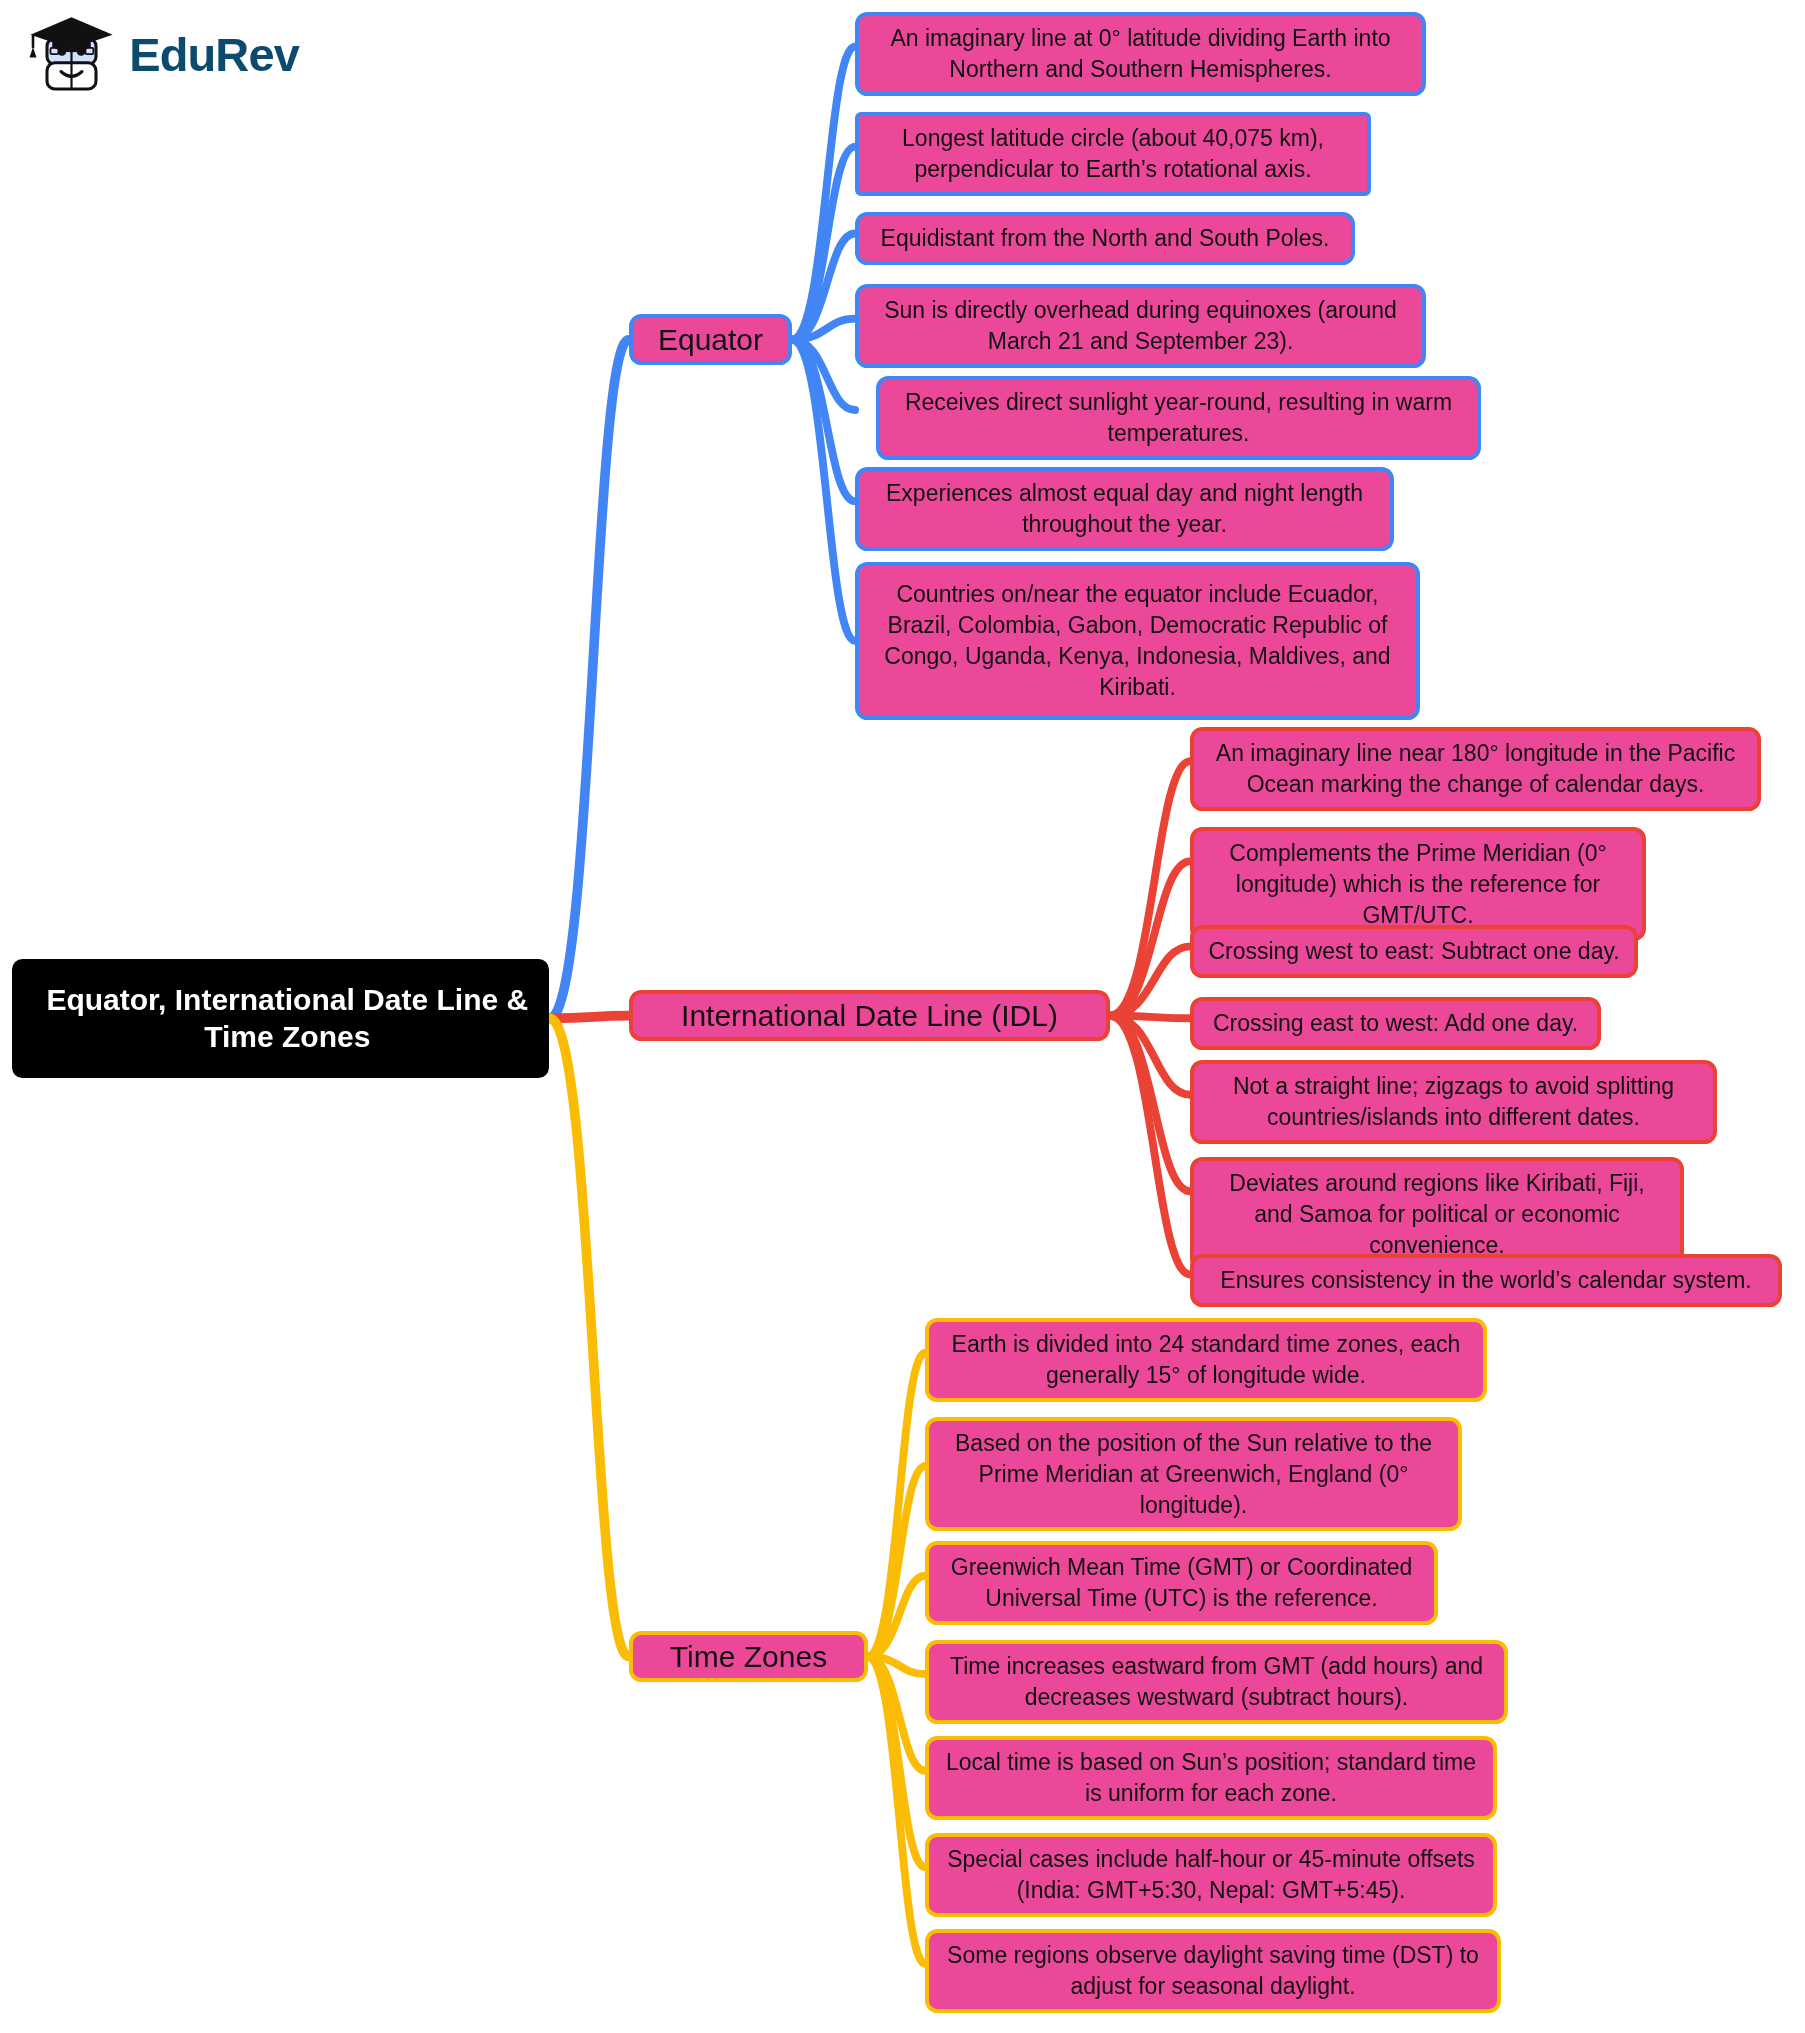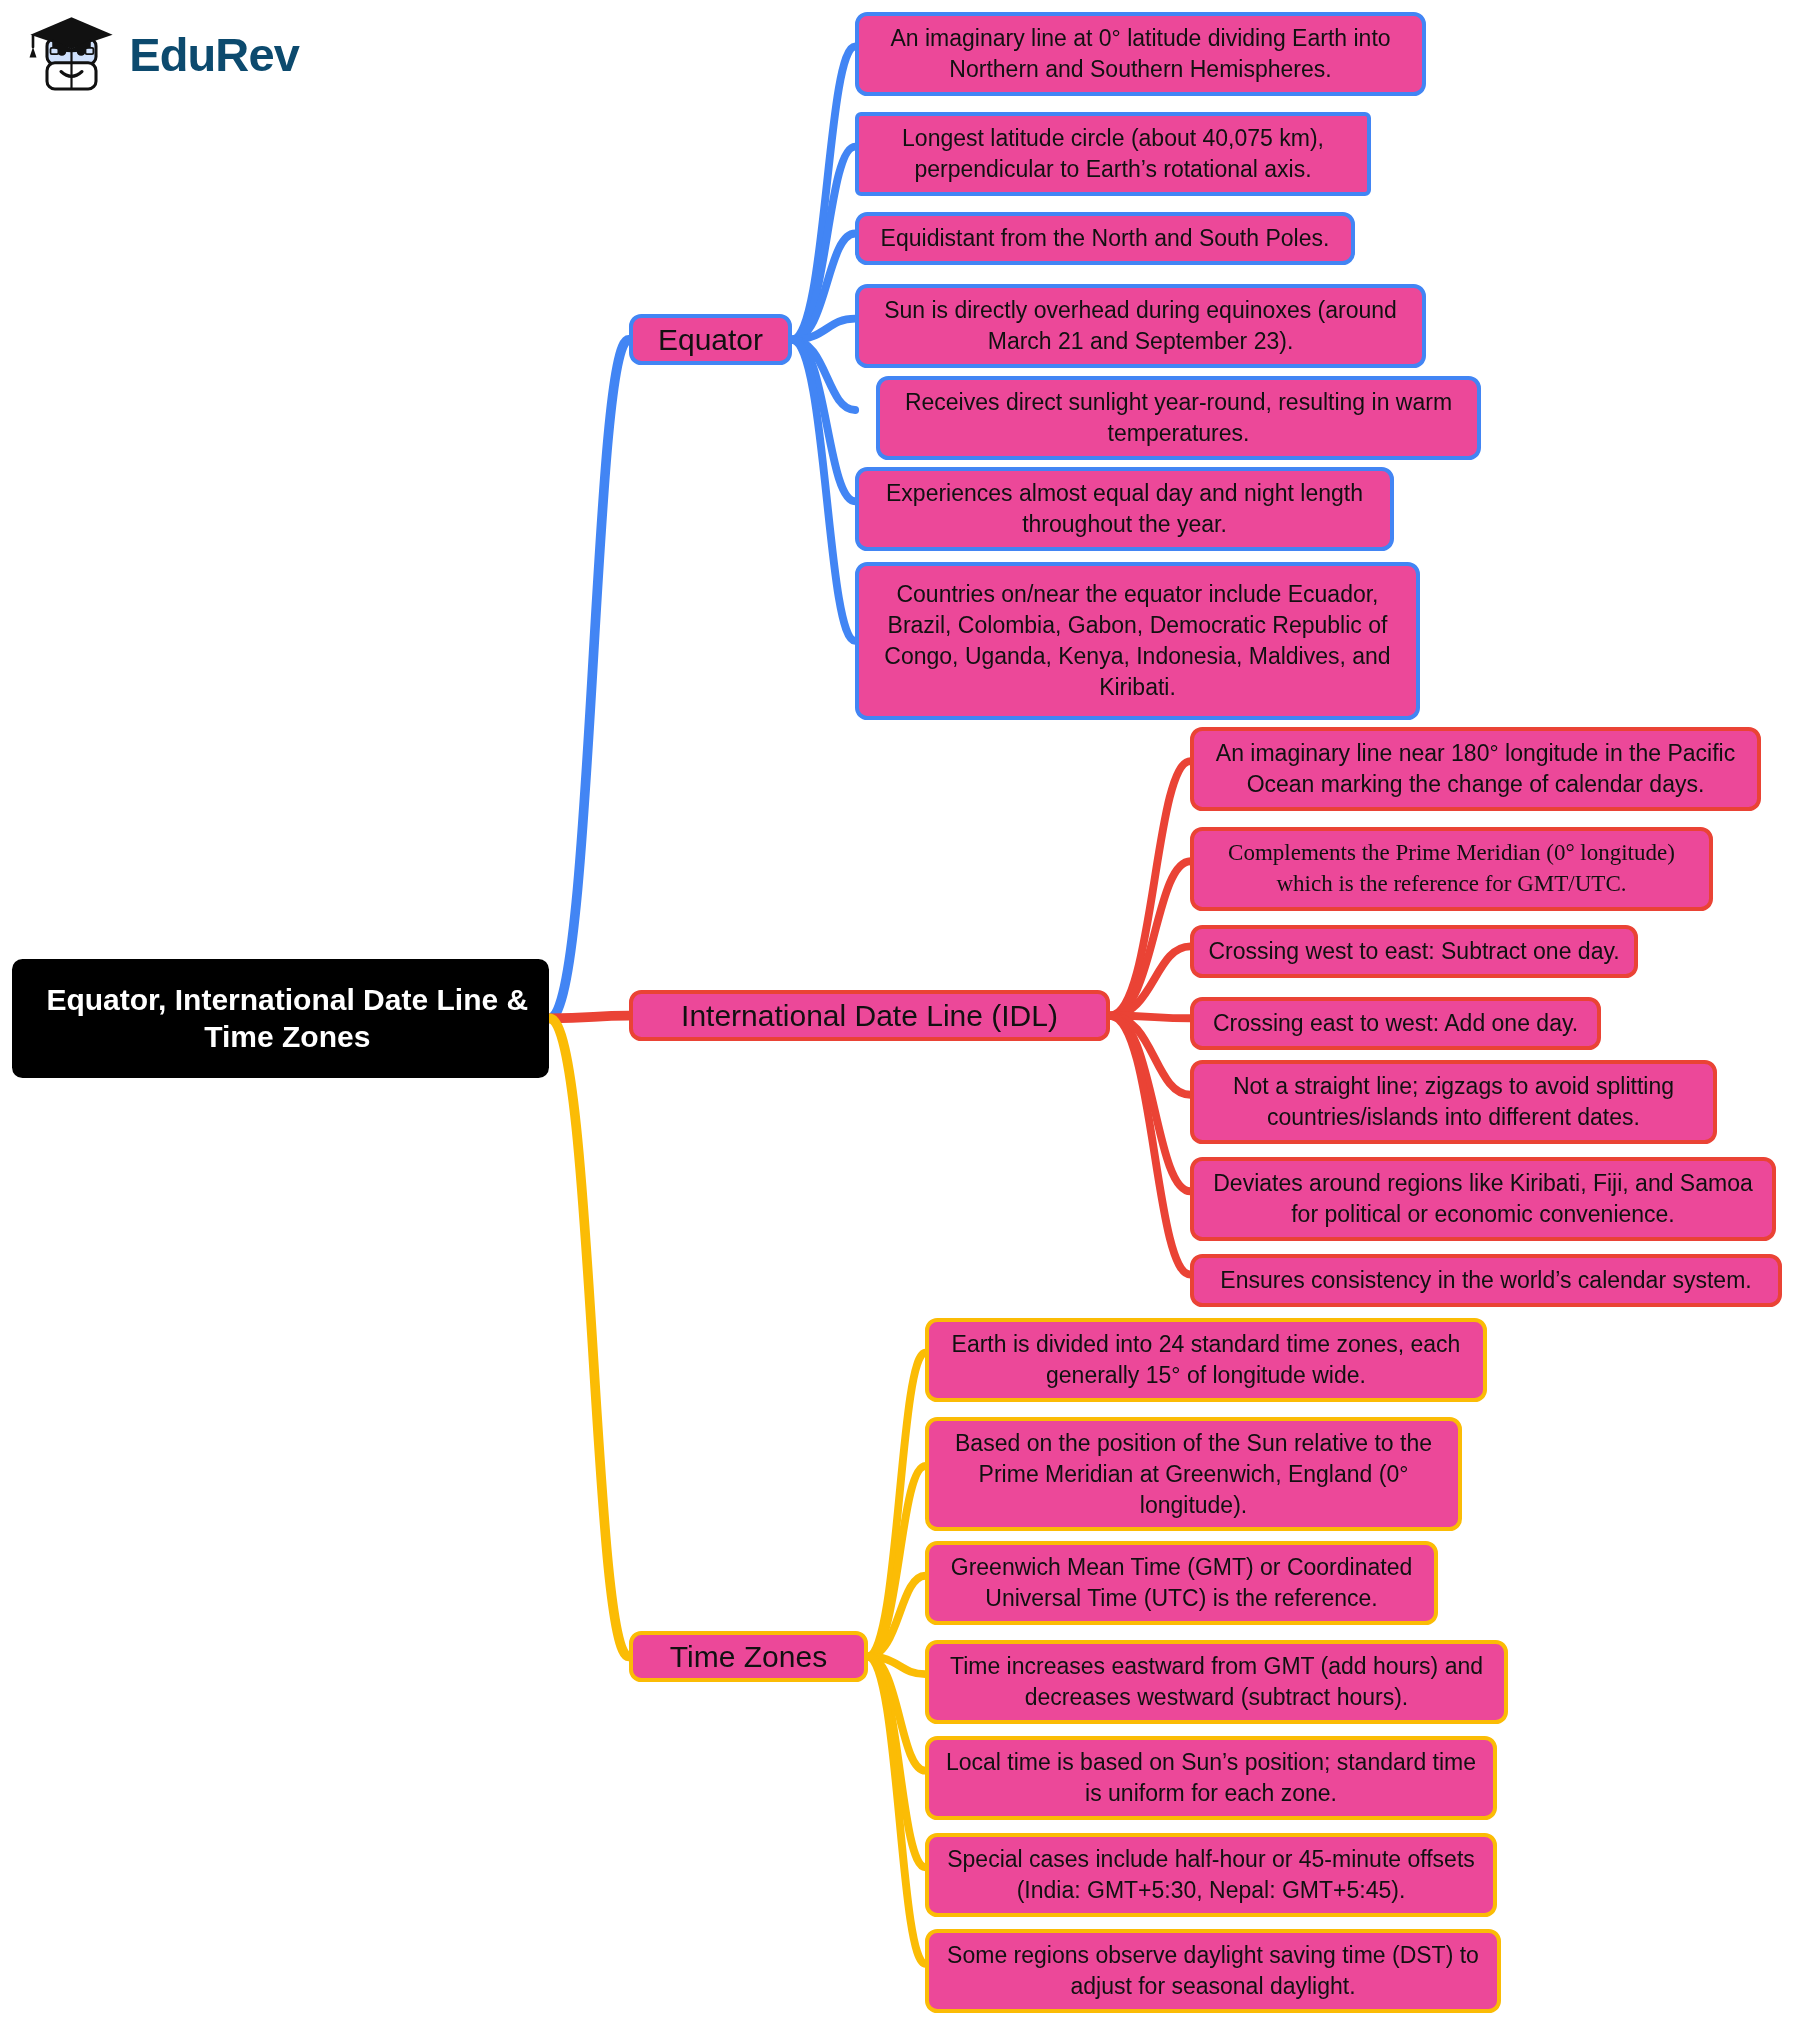--- a/index.html
+++ b/index.html
@@ -190,33 +190,33 @@
       </div>
       <div class="node node-leaf" style="left: 855px; top: 562px; width: 565px; min-height: 158px; border-color: rgb(66, 133, 244);">
         <div class="node-inner">Countries on/near the equator include Ecuador, Brazil, Colombia, Gabon, Democratic Republic of Congo, Uganda, Kenya, Indonesia, Maldives, and Kiribati.</div>
       </div>
       <div class="node node-branch" style="left: 629px; top: 990px; width: 481px; min-height: 51px; border-color: rgb(234, 67, 53);">
         <div class="node-inner">International Date Line (IDL)</div>
       </div>
       <div class="node node-leaf" style="left: 1190px; top: 727px; width: 571px; min-height: 68px; border-color: rgb(234, 67, 53); text-align: center;">
         <div class="node-inner">An imaginary line near 180° longitude in the Pacific Ocean marking the change of calendar days.</div>
       </div>
-      <div class="node node-leaf" style="left: 1190px; top: 827px; width: 523px; min-height: 68px; border-color: rgb(234, 67, 53); font-family: Liberation Serif, serif;">
+      <div class="node node-leaf" style="left: 1190px; top: 827px; width: 456px; min-height: 68px; border-color: rgb(234, 67, 53);">
         <div class="node-inner">Complements the Prime Meridian (0° longitude) which is the reference for GMT/UTC.</div>
       </div>
       <div class="node node-leaf" style="left: 1190px; top: 925px; width: 448px; min-height: 42px; border-color: rgb(234, 67, 53);">
         <div class="node-inner">Crossing west to east: Subtract one day.</div>
       </div>
       <div class="node node-leaf" style="left: 1190px; top: 997px; width: 411px; min-height: 42px; border-color: rgb(234, 67, 53);">
         <div class="node-inner">Crossing east to west: Add one day.</div>
       </div>
       <div class="node node-leaf" style="left: 1190px; top: 1060px; width: 527px; min-height: 68px; border-color: rgb(234, 67, 53);">
         <div class="node-inner">Not a straight line; zigzags to avoid splitting countries/islands into different dates.</div>
       </div>
-      <div class="node node-leaf" style="left: 1190px; top: 1157px; width: 586px; min-height: 68px; border-color: rgb(234, 67, 53);">
+      <div class="node node-leaf" style="left: 1190px; top: 1157px; width: 494px; min-height: 68px; border-color: rgb(234, 67, 53);">
         <div class="node-inner">Deviates around regions like Kiribati, Fiji, and Samoa for political or economic convenience.</div>
       </div>
       <div class="node node-leaf" style="left: 1190px; top: 1254px; width: 592px; min-height: 42px; border-color: rgb(234, 67, 53);">
         <div class="node-inner">Ensures consistency in the world’s calendar system.</div>
       </div>
       <div class="node node-branch" style="left: 629px; top: 1631px; width: 239px; min-height: 51px; border-color: rgb(251, 188, 5);">
         <div class="node-inner">Time Zones</div>
       </div>
       <div class="node node-leaf" style="left: 925px; top: 1318px; width: 562px; min-height: 68px; border-color: rgb(251, 188, 5);">
         <div class="node-inner">Earth is divided into 24 standard time zones, each generally 15° of longitude wide.</div>

